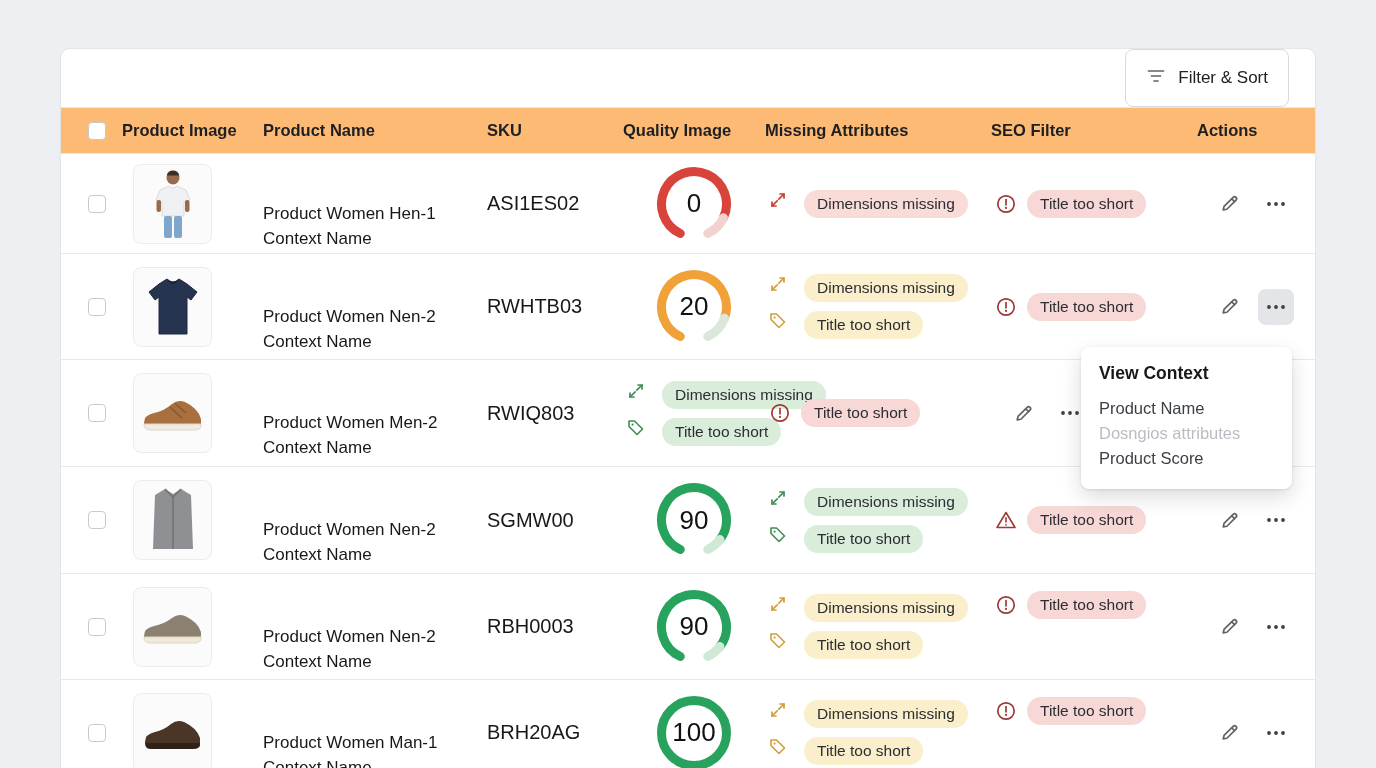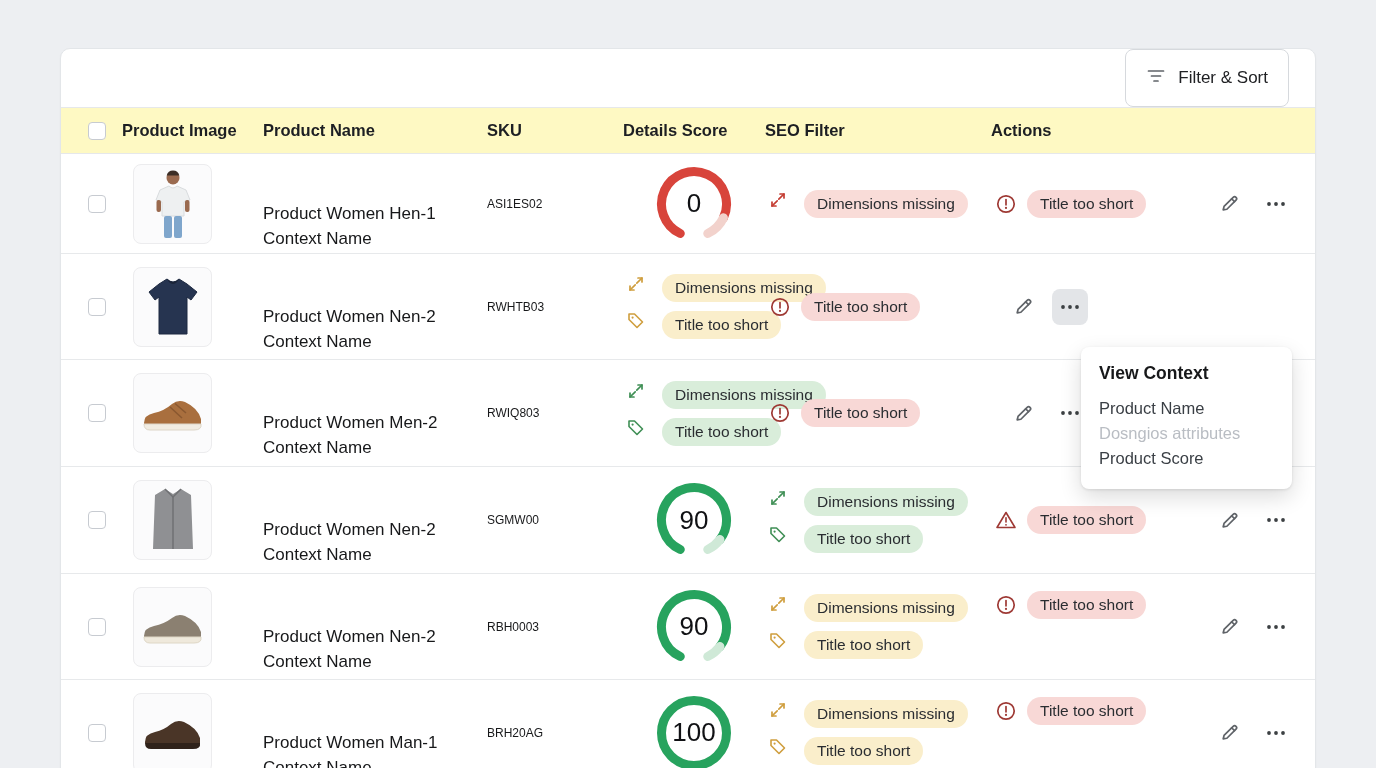--- a/index.html
+++ b/index.html
@@ -26,38 +26,38 @@
     padding:8px 20px; font-size:17px; color:#202124; cursor:pointer;
     font-family:inherit;
   }
   
   .grid-row {
     display:grid;
     grid-template-columns:34px 141px 224px 136px 142px 226px 206px 1fr;
     padding-left:27px; align-items:center;
   }
   .thead {
-    height:47px; background:#fef9c3;
+    height:47px; background:#fdba74;
     border-top:1px solid #e6e8ea; border-bottom:1px solid #e6e8ea;
     font-weight:700; font-size:16.5px; color:#1d1f23;
   }
   .cb {
     width:18px; height:18px; border:1.5px solid #c7cbd1; border-radius:4px;
     background:#fff; display:inline-block; cursor:pointer;
   }
   
   .row { border-bottom:1px solid #e7e9eb; height:106px; background:#fff; }
   .row.first { height:100px; }
   .pimg {
     width:79px; height:80px; margin-left:11px;
     background:#fbfbfc; border:1px solid #ececee; border-radius:8px;
     display:flex; align-items:center; justify-content:center; overflow:hidden;
   }
   .namecell { font-size:17px; line-height:25px; color:#17181a;margin-top:44px; }
-  .sku { font-size:12px; color:#17181a; }
+  .sku { font-size:20px; color:#17181a; }
   .gaugecell { display:flex; justify-content:center; }
   .gauge { position:relative; width:78px; height:78px; }
   .gauge svg { position:absolute; inset:0; }
   .gauge .val {
     position:absolute; inset:0; display:flex; align-items:center; justify-content:center;
     font-size:26px; color:#101114;
   }
   .missing { display:flex; flex-direction:column; gap:9px; align-items:flex-start; padding-left:3px; }
   .attr-line { display:flex; align-items:flex-start; gap:16px; }
   .badge {
@@ -100,21 +100,22 @@
         </span>
         <span>Filter &amp; Sort</span>
       </button>
     </div>
 
     <div class="grid-row thead">
       <span class="cb"></span>
       <span>Product Image</span>
       <span>Product Name</span>
       <span>SKU</span>
-      <span>Details Score</span>
+      <span>Quality Image</span>
+      <span>Missing Attributes</span>
       <span>SEO Filter</span>
       <span>Actions</span>
     </div>
 
     <div id="tbody">
         <div class="row grid-row first" style="height: 100px;">
     <span class="cb"></span>
     <div>
             <div class="pimg">
               <svg width="66" height="72" viewBox="0 0 66 72">
@@ -189,20 +190,29 @@
                 <path d="M18 8 L26 3 Q32 9 38 3 L46 8 L56 16 L50 24 L46 21 L46 58 L18 58 L18 21 L14 24 L8 16 Z" fill="#263450" stroke="#1d2940"></path>
                 <path d="M26 3 Q32 9 38 3 L36 6 Q32 10 28 6 Z" fill="#1a2438"></path>
               </svg>
             </div>
           </div>
     <div class="namecell">
       <div>Product Women Nen-2</div>
       <div>Context Name</div>
     </div>
     <div class="sku">RWHTB03</div>
+    <div class="gaugecell">
+      <div class="gauge">
+              <svg viewBox="0 0 78 78">
+                <path d="M 25.26 68.46 A 32.5 32.5 0 1 1 69.54 50.12" stroke-linecap="round" fill="none" stroke="#f0a137" stroke-width="9"></path>
+                <path d="M 69.54 50.12 A 32.5 32.5 0 0 1 52.74 68.46" stroke-linecap="round" fill="none" stroke="#dce7dc" stroke-width="9"></path>
+              </svg>
+              <span class="val">20</span>
+            </div>
+    </div>
     <div class="missing">
             <div class="attr-line">
               <span class="aicon" style="color: rgb(207, 158, 62);">
                 <svg width="20" height="20" viewBox="0 0 20 20" fill="none" stroke="currentColor" stroke-width="1.7" stroke-linecap="round" stroke-linejoin="round">
                   <path d="M12 4h4v4"></path>
                   <path d="M16 4l-5.2 5.2"></path>
                   <path d="M8 16H4v-4"></path>
                   <path d="M4 16l5.2-5.2"></path>
                 </svg>
               </span>

